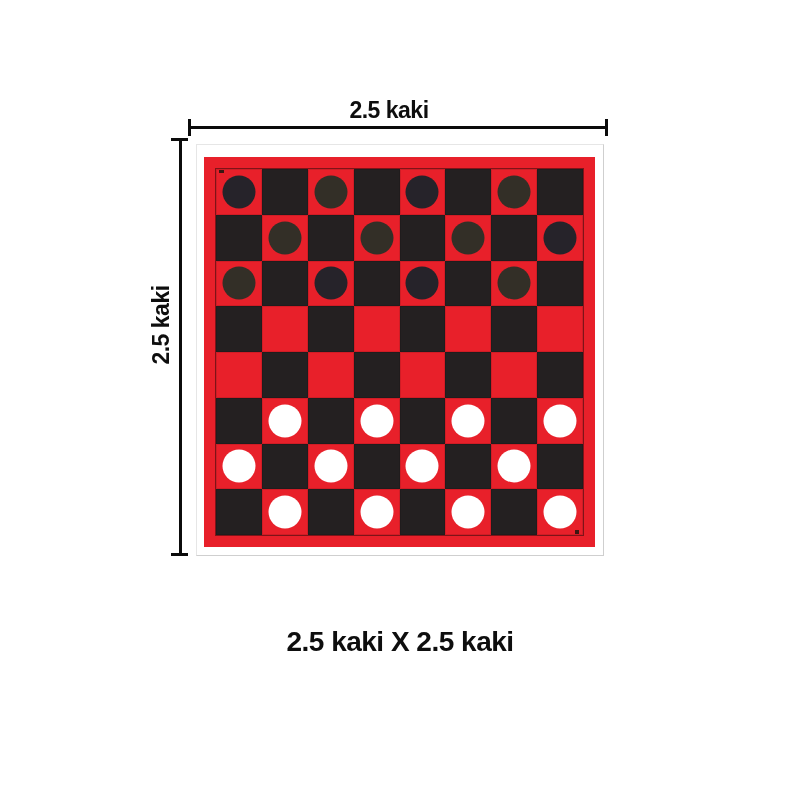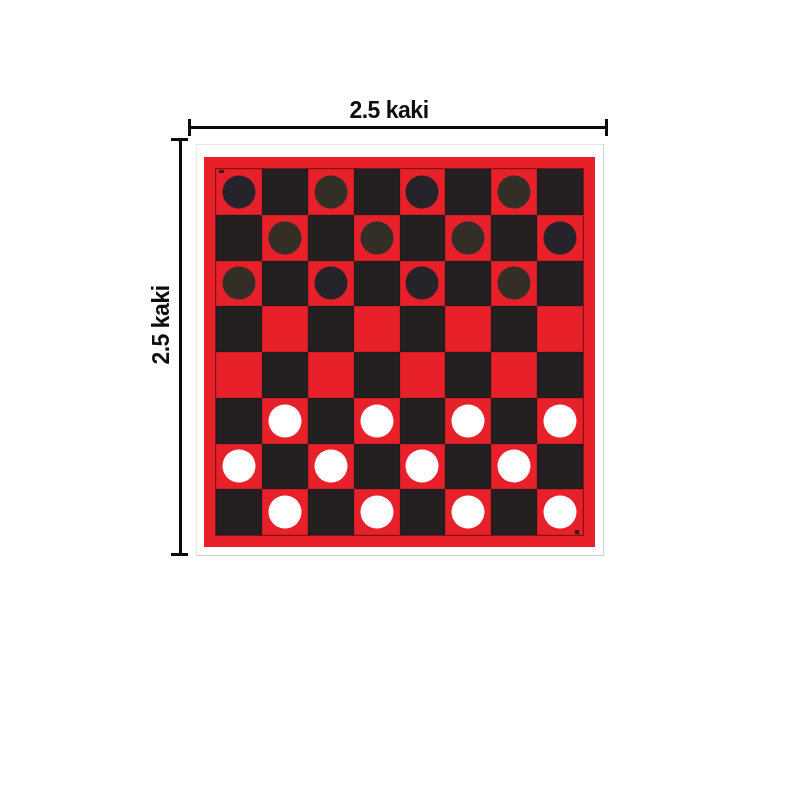--- a/index.html
+++ b/index.html
@@ -181,15 +181,16 @@
         <div class="cell" style="background: rgb(36, 32, 33);"></div>
         <div class="cell" style="background: rgb(232, 32, 42);">
           <div class="piece" style="background: rgb(255, 255, 255);"></div>
         </div>
       </div>
     <div class="corner-marker tl"></div>
     <div class="corner-marker br"></div>
   </div>
 
   <div class="caption">
+    <div class="caption-line">2.5 kaki X 2.5 kaki</div>
   </div>
 
 </div>
 
 </body></html>

